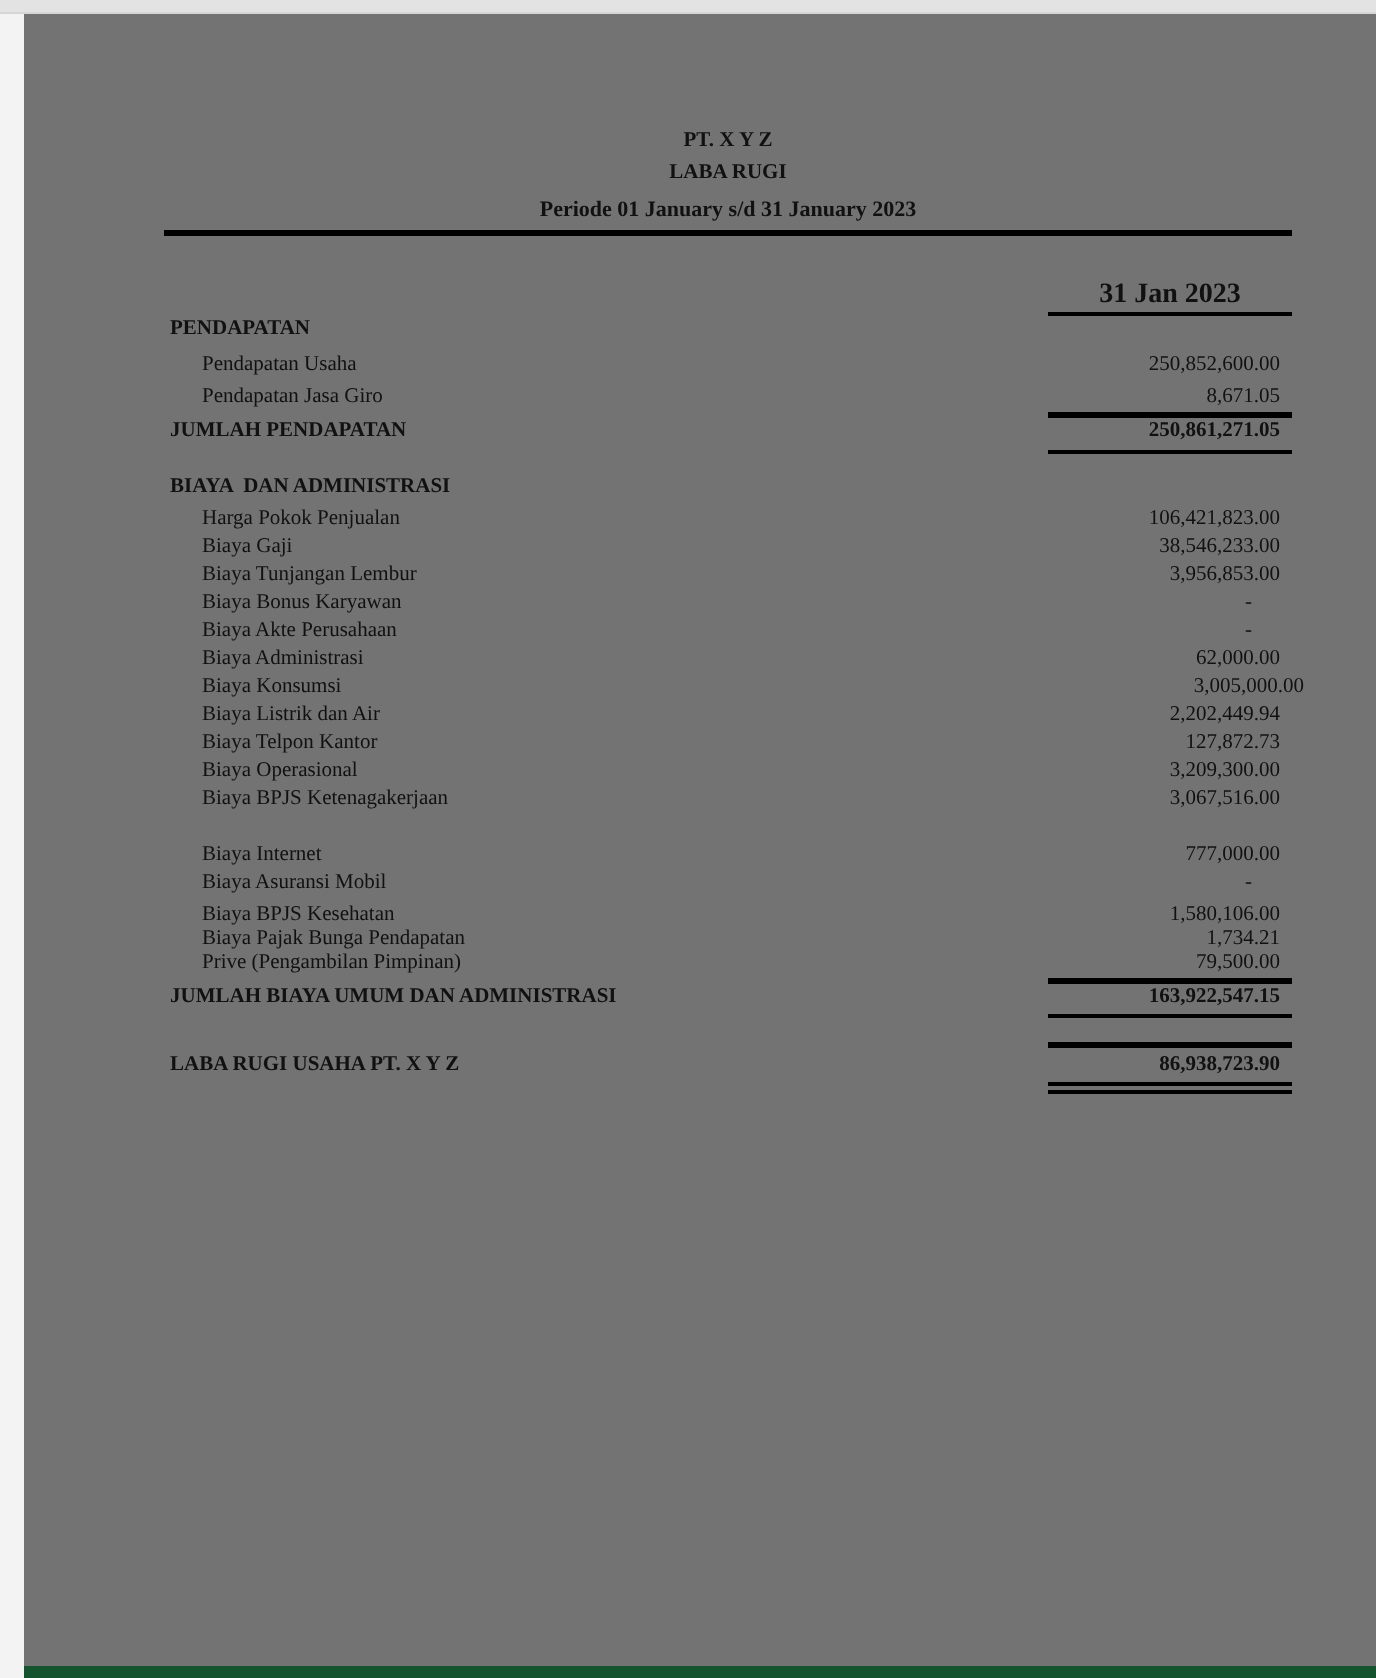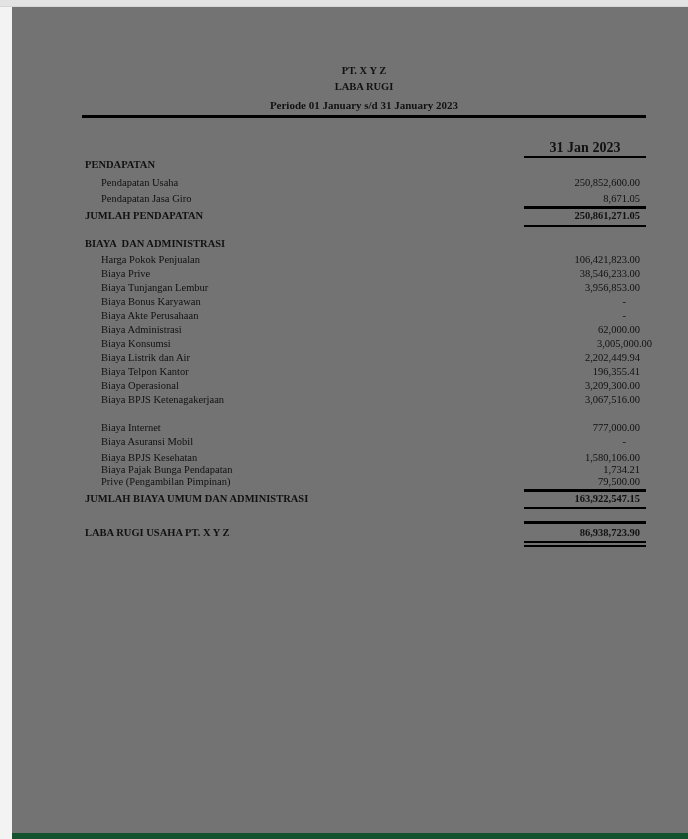--- a/index.html
+++ b/index.html
@@ -68,21 +68,21 @@
 
   <div class="row bold" style="top:230px;">
     <span class="lbl" style="white-space:pre;">BIAYA  DAN ADMINISTRASI</span>
   </div>
 
   <div class="row item" style="top:246px;">
     <span class="lbl">Harga Pokok Penjualan</span>
     <span class="val">106,421,823.00</span>
   </div>
   <div class="row item" style="top:260px;">
-    <span class="lbl">Biaya Prive</span>
+    <span class="lbl">Biaya Gaji</span>
     <span class="val">38,546,233.00</span>
   </div>
   <div class="row item" style="top:274px;">
     <span class="lbl">Biaya Tunjangan Lembur</span>
     <span class="val">3,956,853.00</span>
   </div>
   <div class="row item" style="top:288px;">
     <span class="lbl">Biaya Bonus Karyawan</span>
     <span class="val dash">-</span>
   </div>
@@ -97,21 +97,21 @@
   <div class="row item" style="top:330px;padding-left:12px;">
     <span class="lbl">Biaya Konsumsi</span>
     <span class="val">3,005,000.00</span>
   </div>
   <div class="row item" style="top:344px;">
     <span class="lbl">Biaya Listrik dan Air</span>
     <span class="val">2,202,449.94</span>
   </div>
   <div class="row item" style="top:358px;">
     <span class="lbl">Biaya Telpon Kantor</span>
-    <span class="val">196,355.41</span>
+    <span class="val">127,872.73</span>
   </div>
   <div class="row item" style="top:372px;">
     <span class="lbl">Biaya Operasional</span>
     <span class="val">3,209,300.00</span>
   </div>
   <div class="row item" style="top:386px;">
     <span class="lbl">Biaya BPJS Ketenagakerjaan</span>
     <span class="val">3,067,516.00</span>
   </div>
   <div class="row item" style="top:400px;margin-top:44px;">

